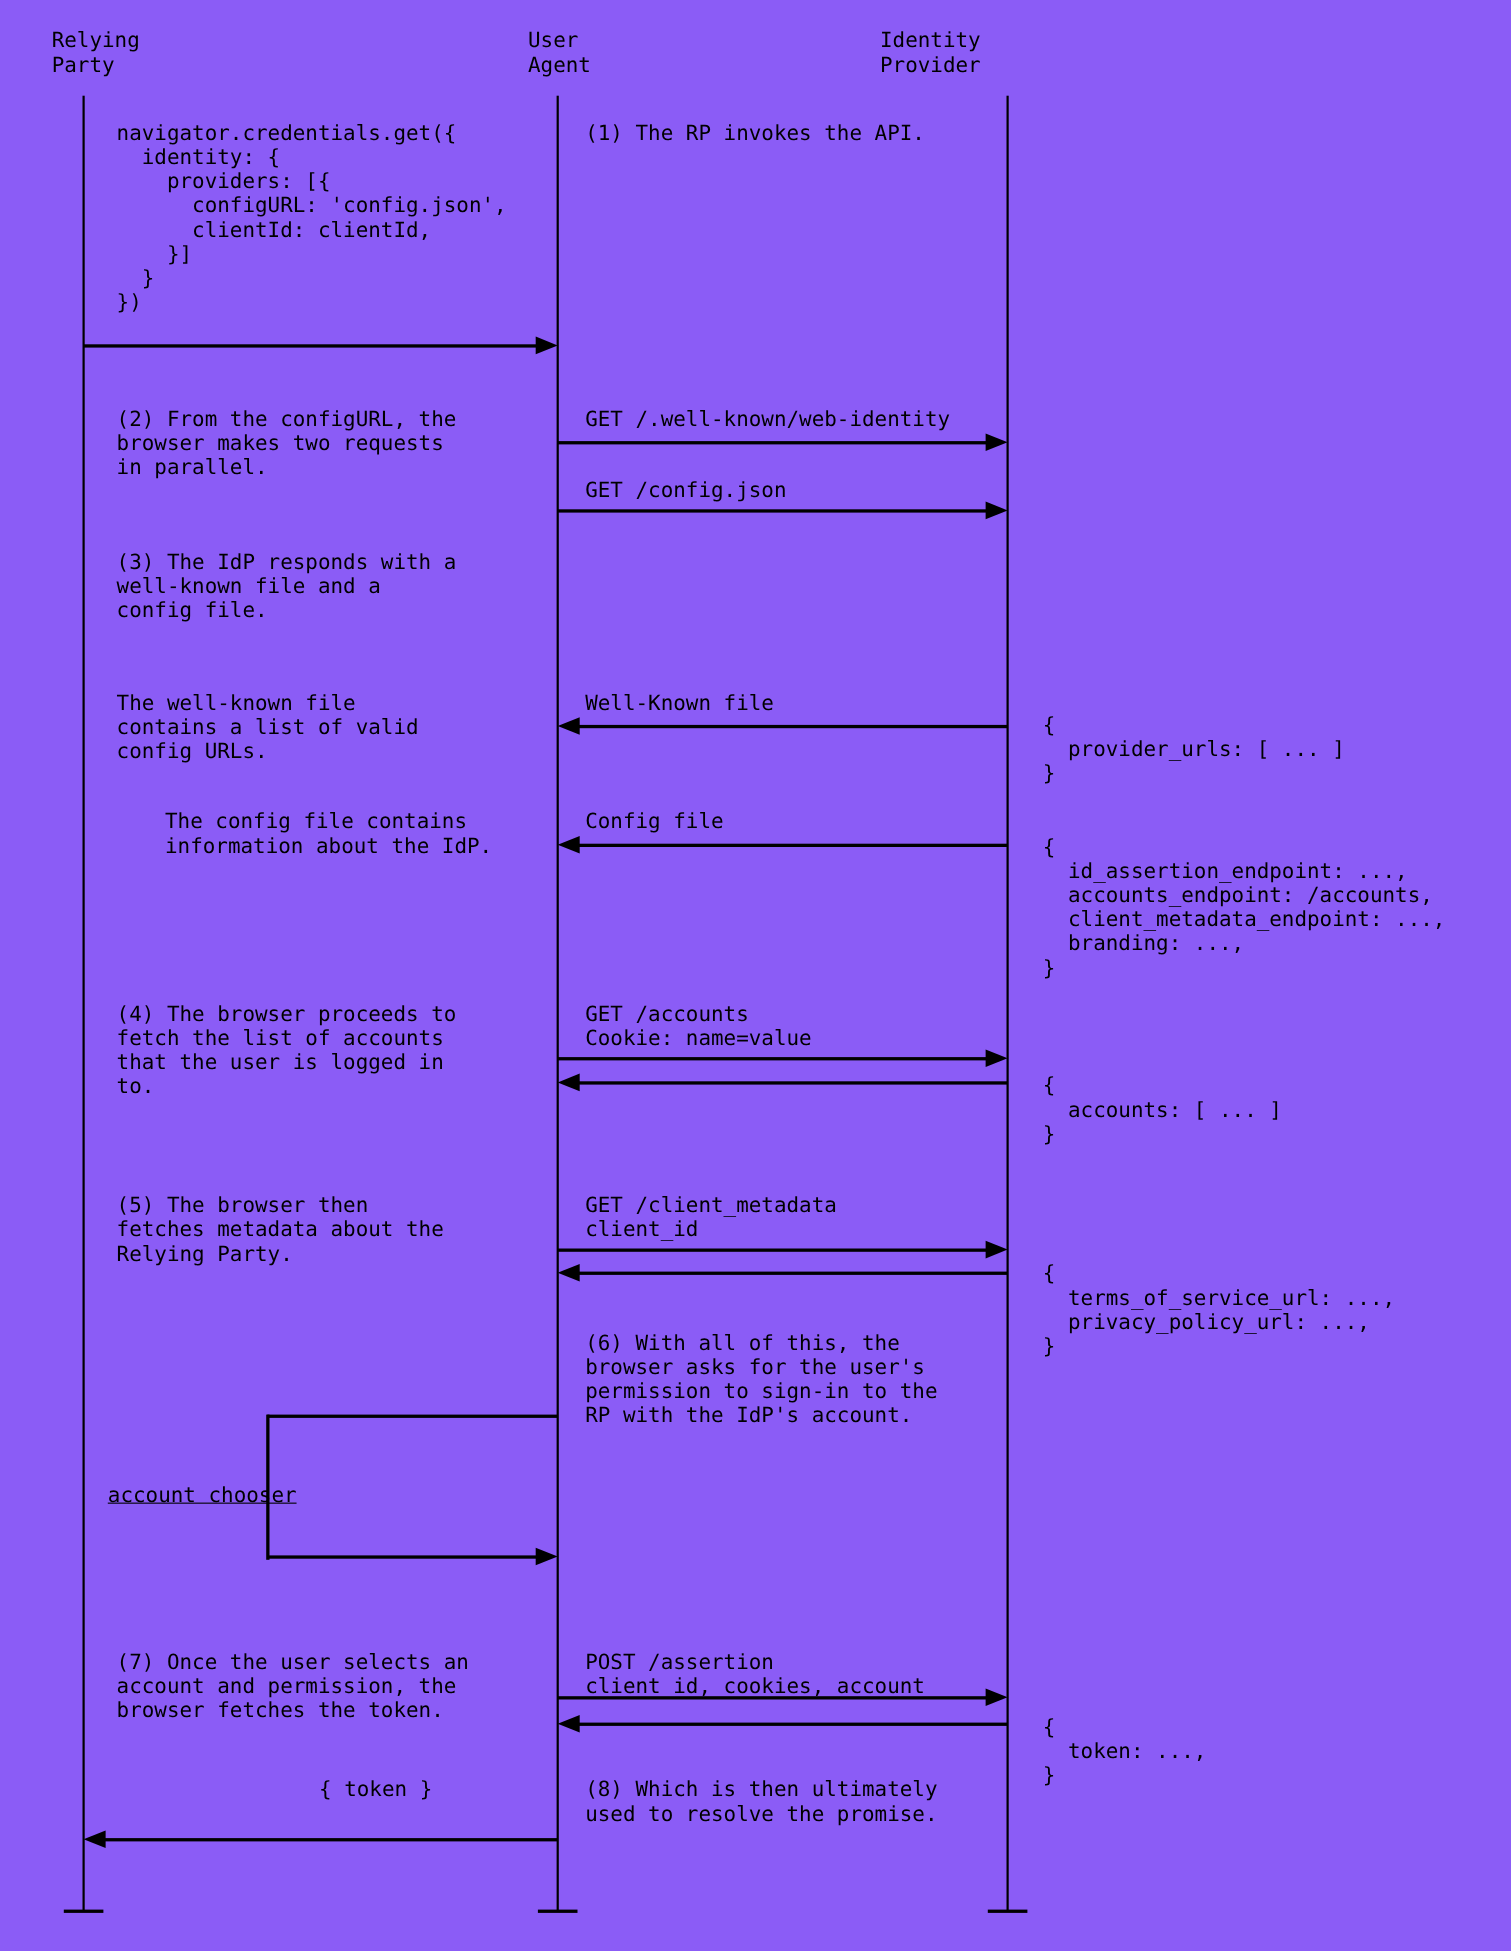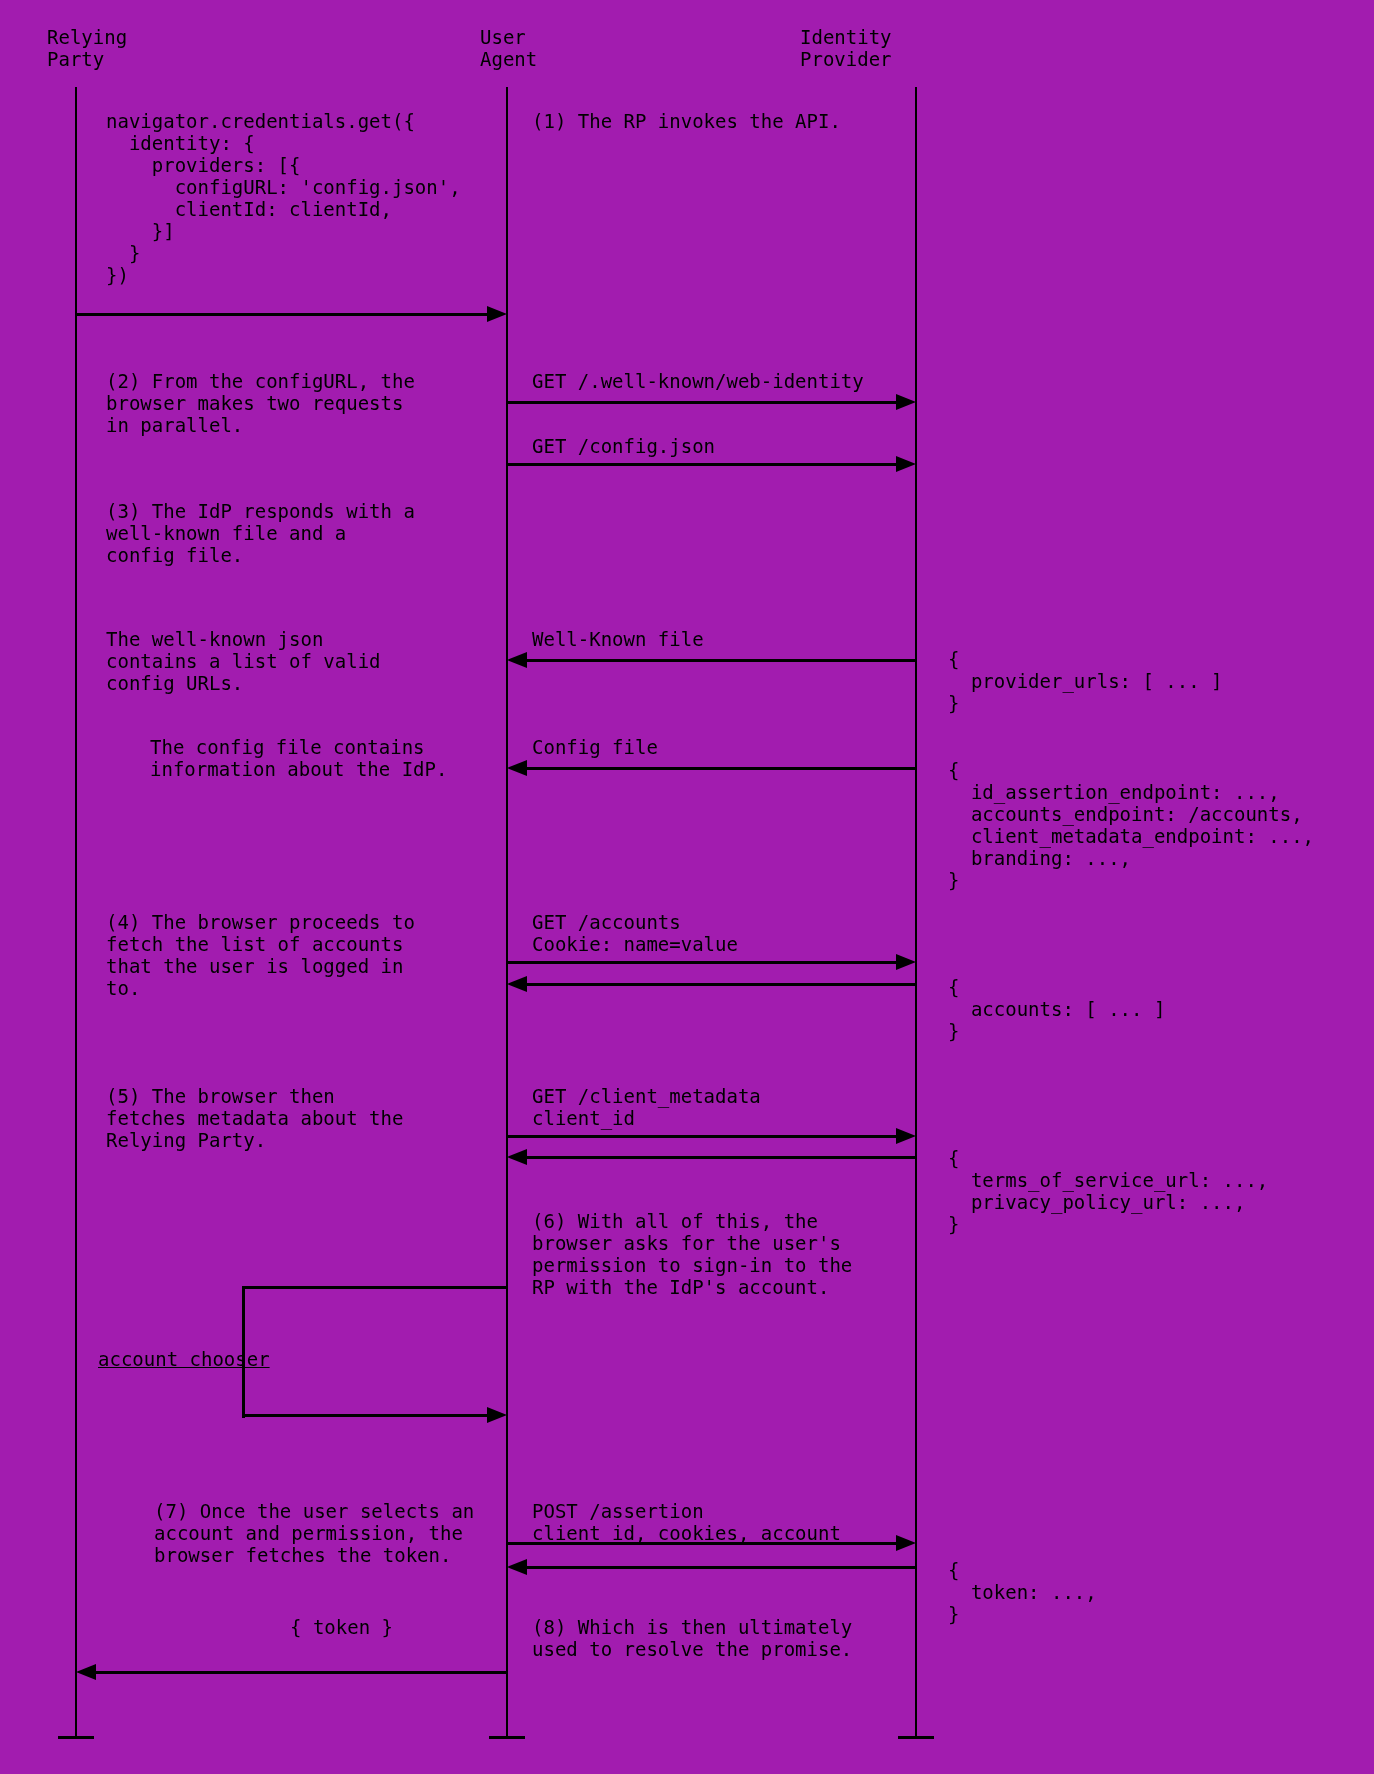--- a/index.html
+++ b/index.html
@@ -1,20 +1,20 @@
 <!DOCTYPE html>
 <html><head>
 <meta charset="utf-8">
 <style>
   html, body { margin: 0; padding: 0; background: #ffffff; }
   #diagram {
     position: relative;
     width: 1374px;
     height: 1774px;
-    background: #a21caf;
+    background: #8b5cf6;
     overflow: hidden;
     font-family: "DejaVu Sans Mono", "Liberation Mono", monospace;
   }
   .t {
     position: absolute;
     margin: 0;
     font-family: "DejaVu Sans Mono", "Liberation Mono", monospace;
     font-size: 19px;
     line-height: 22px;
     color: #000000;
@@ -77,21 +77,21 @@
   <div class="hline" style="left:507px; top:401px; width:393px;"></div>
   <div class="ah r" style="left:896px; top:394px;"></div>
   <pre class="t" style="left:532px; top:435px;">GET /config.json</pre>
   <div class="hline" style="left:507px; top:463px; width:393px;"></div>
   <div class="ah r" style="left:896px; top:456px;"></div>
 
   <pre class="t" style="left:106px; top:500px;">(3) The IdP responds with a
 well-known file and a
 config file.</pre>
 
-  <pre class="t" style="left:106px; top:628px;">The well-known json
+  <pre class="t" style="left:106px; top:628px;">The well-known file
 contains a list of valid
 config URLs.</pre>
   <pre class="t" style="left:532px; top:628px;">Well-Known file</pre>
   <div class="ah l" style="left:507px; top:652px;"></div>
   <div class="hline" style="left:523px; top:659px; width:393px;"></div>
   <pre class="t" style="left:948px; top:648px;">{
   provider_urls: [ ... ]
 }</pre>
 
   <pre class="t" style="left:106px; top:736px;margin-left:44px;">The config file contains
@@ -137,21 +137,21 @@
   <div class="hline" style="left:243px; top:1286px; width:264px;"></div>
   <div class="vline" style="left:242px; top:1286px; height:132px;"></div>
   <div class="hline" style="left:243px; top:1414px; width:248px;"></div>
   <div class="ah r" style="left:487px; top:1407px;"></div>
   <pre class="t" style="left:98px; top:1348px;text-decoration:underline;">account chooser</pre>
   <pre class="t" style="left:532px; top:1210px;">(6) With all of this, the
 browser asks for the user's
 permission to sign-in to the
 RP with the IdP's account.</pre>
 
-  <pre class="t" style="left:106px; top:1500px;margin-left:48px;">(7) Once the user selects an
+  <pre class="t" style="left:106px; top:1500px;">(7) Once the user selects an
 account and permission, the
 browser fetches the token.</pre>
   <pre class="t" style="left:532px; top:1500px;">POST /assertion
 client_id, cookies, account</pre>
   <div class="hline" style="left:507px; top:1542px; width:393px;"></div>
   <div class="ah r" style="left:896px; top:1535px;"></div>
   <div class="ah l" style="left:507px; top:1559px;"></div>
   <div class="hline" style="left:523px; top:1566px; width:393px;"></div>
   <pre class="t" style="left:948px; top:1559px;">{
   token: ...,

